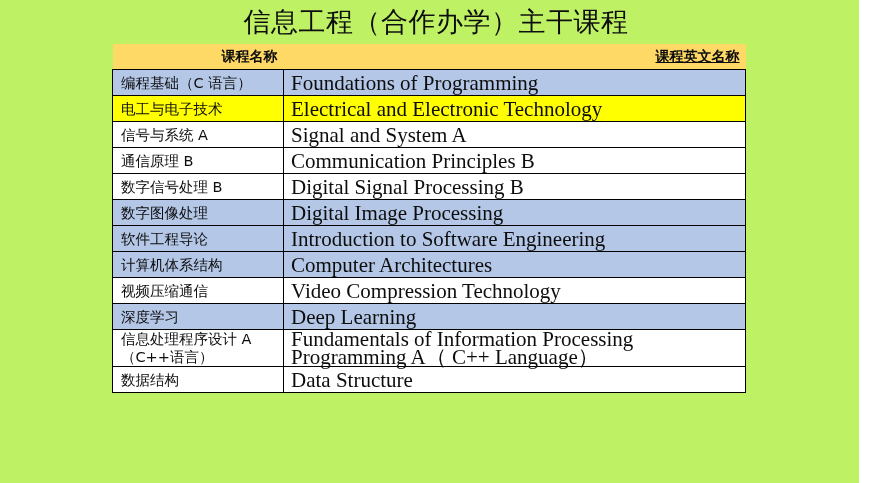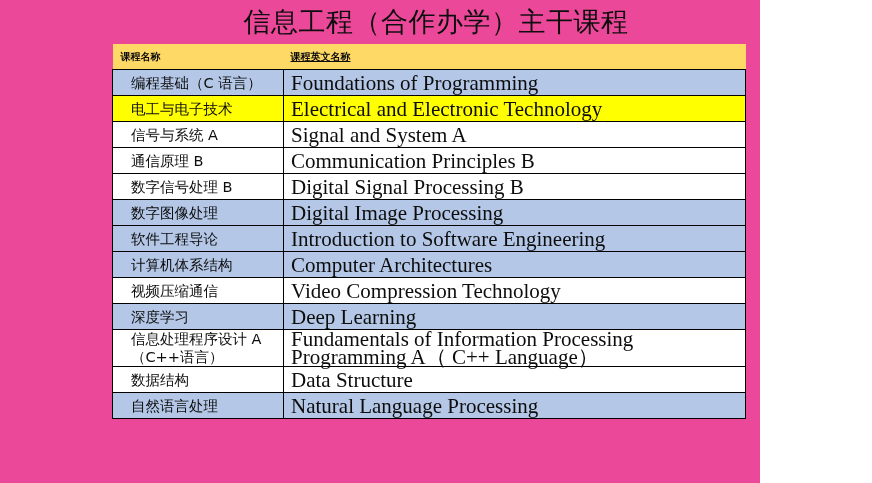--- a/index.html
+++ b/index.html
@@ -9,23 +9,23 @@
   body {
     width: 872px;
     height: 483px;
     background: #ffffff;
     font-family: "Liberation Sans", "DejaVu Sans", sans-serif;
     overflow: hidden;
   }
 
   #slide {
     position: relative;
-    width: 760px;
+    width: 859px;
     height: 483px;
-    background: #ec4899;
+    background: #bef264;
   }
 
   #page-title {
     position: absolute;
     left: 0;
     top: 6px;
     width: 872px;
     text-align: center;
     font-family: "DejaVu Sans", "Liberation Sans", sans-serif;
     font-size: 27px;
@@ -55,41 +55,41 @@
     vertical-align: middle;
     color: #0d0d0d;
   }
 
   
   #course-table thead th {
     background: #ffd966;
     border: none;
     height: 25px;
     font-family: "DejaVu Sans", "Liberation Sans", sans-serif;
-    font-size: 10px;
+    font-size: 14px;
     font-weight: 700;
-    text-align: left;
+    text-align: right;
     padding-left: 8px;
   }
   #course-table thead th.th-en {
     padding-left: 7px;
     text-decoration: underline;
   }
 
   #course-table tbody td {
     height: 25px;
     font-size: 14px;
     line-height: 18px;
   }
 
   
   #course-table tbody td.cell-cn {
     font-family: "DejaVu Sans", "Liberation Sans", sans-serif;
     font-size: 14.5px;
-    padding-left: 18px;
+    padding-left: 8px;
   }
 
   
   #course-table tbody td.cell-en {
     font-family: "Liberation Serif", "DejaVu Serif", serif;
     font-size: 21px;
     padding-left: 7px;
   }
 
   
@@ -162,20 +162,16 @@
           <td class="cell-en">Deep Learning</td>
         </tr>
         <tr class="fill-white">
           <td class="cell-cn multiline">信息处理程序设计 A（C++语言）</td>
           <td class="cell-en multiline">Fundamentals of Information Processing Programming A（ C++ Language）</td>
         </tr>
         <tr class="fill-white">
           <td class="cell-cn">数据结构</td>
           <td class="cell-en">Data Structure</td>
         </tr>
-        <tr class="fill-blue">
-          <td class="cell-cn">自然语言处理</td>
-          <td class="cell-en">Natural Language Processing</td>
-        </tr>
       </tbody>
   </table>
 
 </div>
 
 </body></html>

